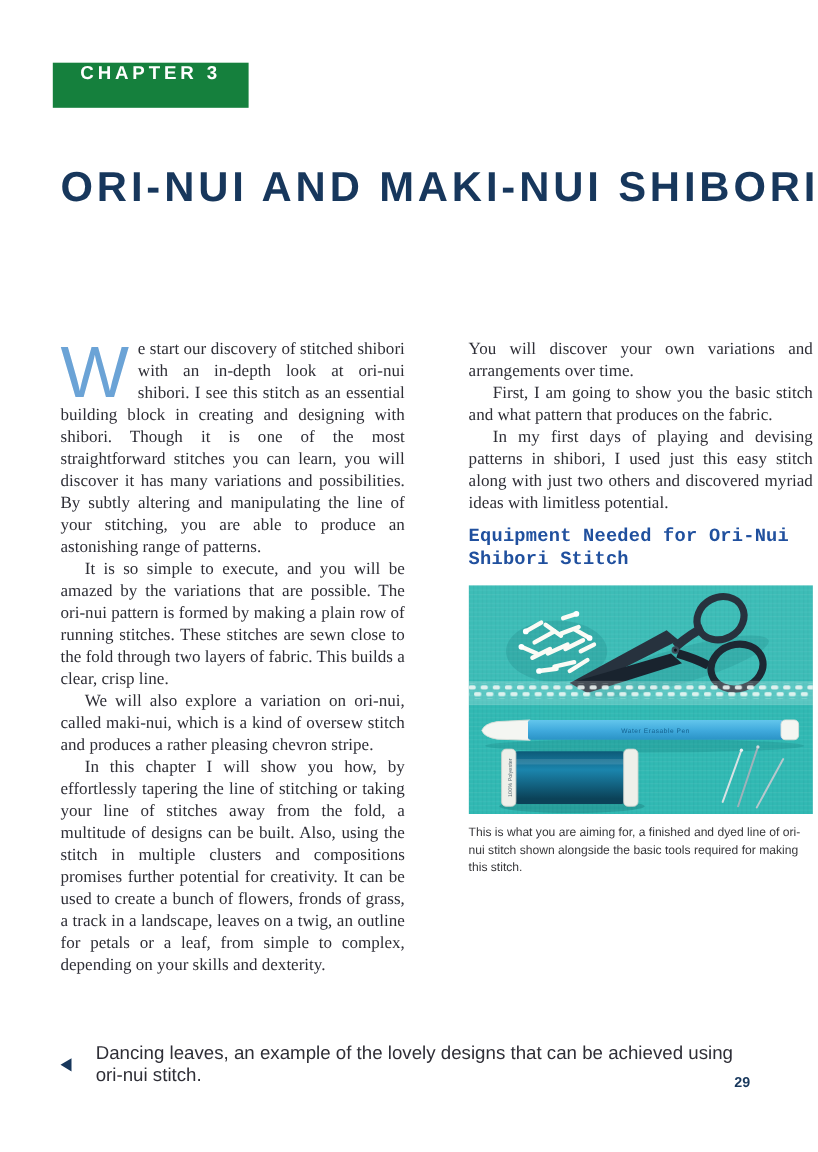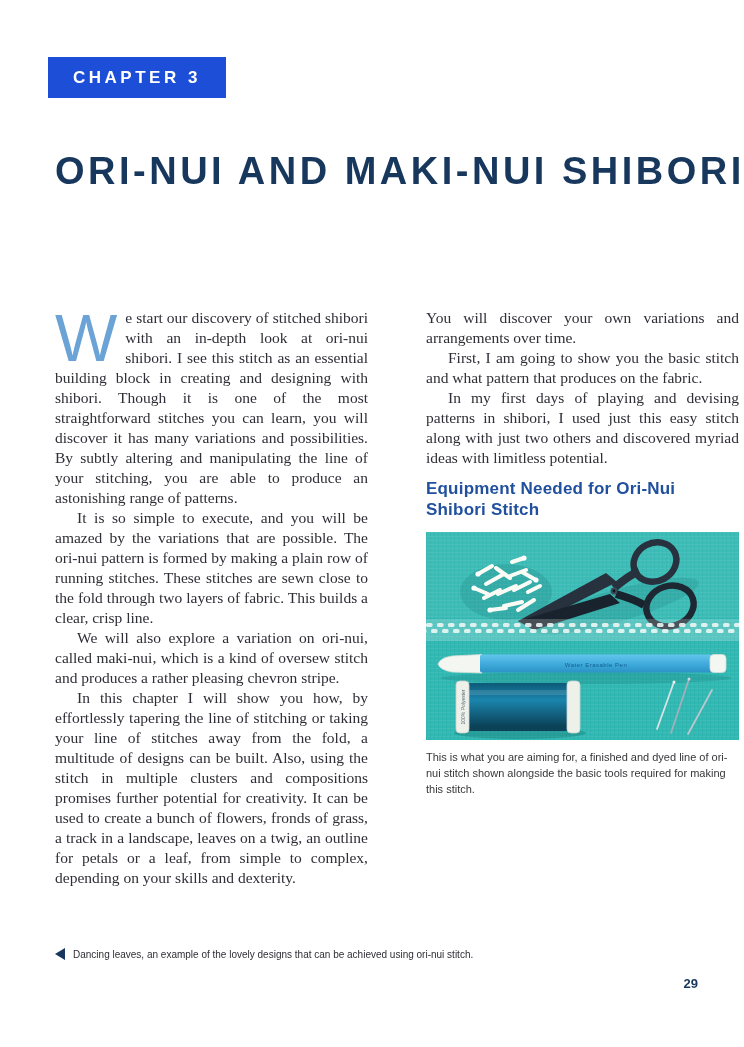--- a/index.html
+++ b/index.html
@@ -3,21 +3,21 @@
 <meta charset="utf-8">
 <style>
   * { margin:0; padding:0; box-sizing:border-box; }
   html,body { background:#ffffff; }
   .page {
     position:relative; width:744px; height:1047px; background:#ffffff;
     font-family:"Liberation Serif", serif; color:#2e2e36; overflow:hidden;
   }
   .chapter-badge {
     position:absolute; left:48px; top:57px; height:41px;
-    background:#1d4ed8; color:#ffffff; display:flex; align-items:center;
+    background:#15803d; color:#ffffff; display:flex; align-items:flex-start;
     padding:0 25px; font-family:"Liberation Sans", sans-serif;
     font-weight:bold; font-size:17px; letter-spacing:3.5px;
   }
   .title {
     position:absolute; left:55px; top:150px; width:660px;
     font-family:"Liberation Sans", sans-serif; font-weight:600;
     font-size:38px; letter-spacing:3.5px; color:#17375c; white-space:nowrap;
   }
   .col {
     position:absolute; top:308px; width:313px;
@@ -26,42 +26,42 @@
   .col-left { left:55px; }
   .col-right { left:385px;margin-left:41px; }
   .col p { margin:0; }
   .col p.indent { text-indent:22px; }
   .dropcap {
     float:left; font-family:"Liberation Sans", sans-serif;
     font-size:66px; line-height:52px; color:#6ba3d6;
     padding:4px 8px 0 0; font-weight:400;
   }
   .subheading {
-    font-family:Liberation Sans, sans-serif; font-weight:bold;
+    font-family:Liberation Mono, monospace; font-weight:bold;
     font-size:17px; line-height:21px; color:#20509e;
     letter-spacing:0.2px; margin:10px 0 3px 0; text-align:left;
   }
   figure.photo { margin:12px 0 0 0; width:313px; height:208px; }
   figure.photo svg { display:block; }
   .photo-caption {
     margin-top:9px !important; font-family:"Liberation Sans", sans-serif;
     font-size:11px; line-height:16px; color:#37373a; text-align:left !important;
   }
   .footer-caption {
     position:absolute; left:55px; top:948px; width:640px;
-    font-family:"Liberation Sans", sans-serif; font-size:10px; color:#2e2e36;
-    display:flex; align-items:center; gap:8px;
+    font-family:"Liberation Sans", sans-serif; font-size:17px; color:#2e2e36;
+    display:flex; align-items:center; gap:22px;
   }
   .tri {
     display:inline-block; width:0; height:0;
     border-top:6px solid transparent; border-bottom:6px solid transparent;
     border-right:10px solid #17375c; flex:0 0 auto;
   }
   .page-number {
-    position:absolute; right:46px; top:976px;
+    position:absolute; right:62px; top:976px;
     font-family:"Liberation Sans", sans-serif; font-weight:bold;
     font-size:13px; color:#17375c;
   }
 </style>
 </head>
 <body>
 
 <div class="page">
 
   <div class="chapter-badge">

